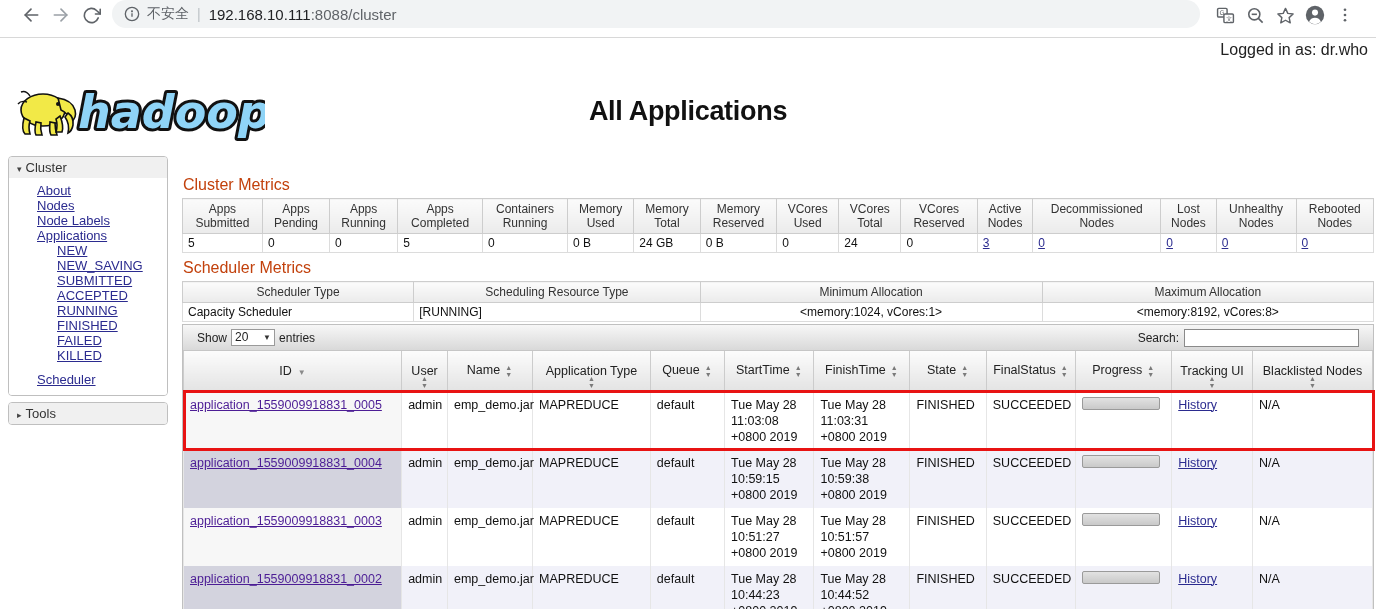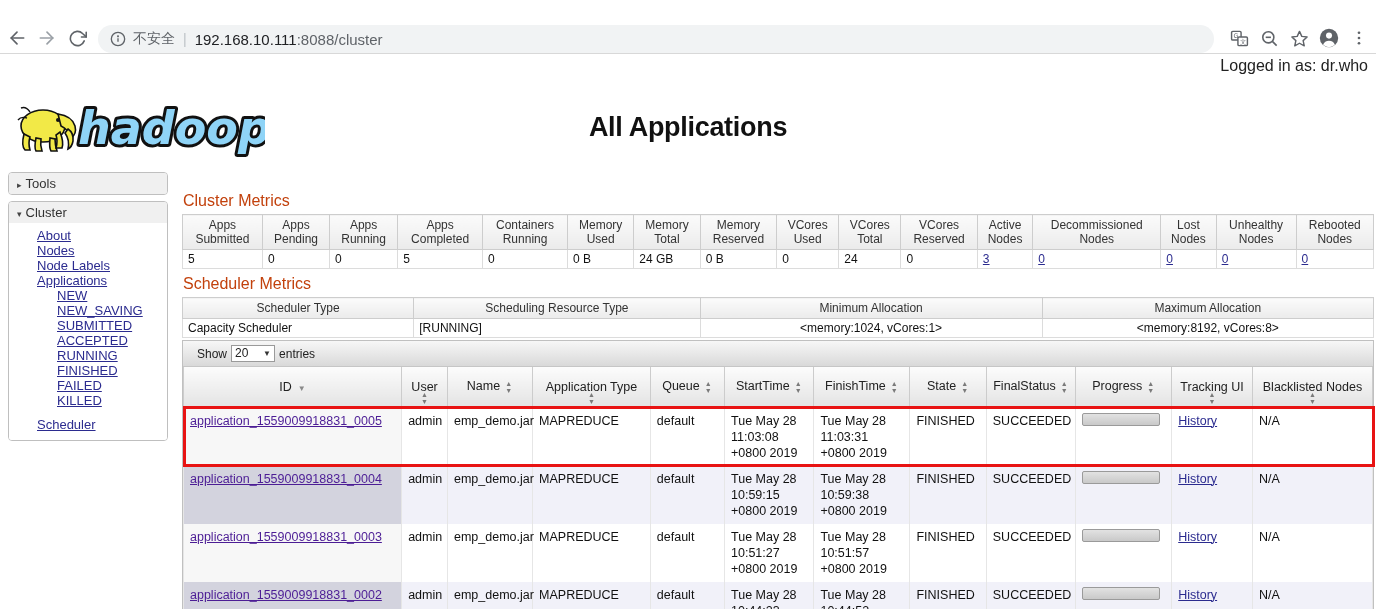--- a/index.html
+++ b/index.html
@@ -6,22 +6,22 @@
   html, body { margin:0; padding:0; }
   body {
     width:1376px; height:609px;
     font-family:"Liberation Sans", sans-serif;
     font-size:13px; color:#111; background:#fff;
     overflow:hidden; position:relative;
   }
 
   
   #browser-bar{
-    height:54px; background:#fff; display:flex; align-items:flex-end;
-    border-bottom:1px solid #d8d8d8; padding:0 2px;
+    height:38px; background:#fff; display:flex; align-items:flex-start;
+    border-bottom:1px solid #d8d8d8; padding:0 16px;
   }
   .nav-btn{
     width:30px; height:30px; display:flex; align-items:center; justify-content:center;
     color:#5f6368; flex:0 0 auto;
   }
   .nav-btn svg{ display:block; }
   #omnibox{
     flex:1 1 auto; height:28px; margin:0 10px 0 6px;
     background:#f1f3f4; border-radius:14px;
     display:flex; align-items:center; padding:0 12px; overflow:hidden;
@@ -242,44 +242,44 @@
       <g font-family="DejaVu Sans, sans-serif" font-size="46" font-weight="bold" font-style="italic">
         <text x="68" y="48" fill="#111" stroke="#111" stroke-width="6" stroke-linejoin="round">hadoop</text>
         <text x="68" y="48" fill="#8fd4f7">hadoop</text>
       </g>
     </svg>
   </div>
 
   <div id="app-title">All Applications</div>
 
   <div id="sidebar">
-    <div class="panel collapsed">
-      <div class="panel-head">
-        <span class="caret">▸</span><span>Tools</span>
-      </div>
-    </div>
     <div class="panel">
       <div class="panel-head">
         <span class="caret">▾</span><span>Cluster</span>
       </div>
       <div class="panel-body">
         <a class="nav-link" href="#">About</a>
         <a class="nav-link" href="#">Nodes</a>
         <a class="nav-link" href="#">Node Labels</a>
         <a class="nav-link" href="#">Applications</a>
         <a class="nav-link sub" href="#">NEW</a>
         <a class="nav-link sub" href="#">NEW_SAVING</a>
         <a class="nav-link sub" href="#">SUBMITTED</a>
         <a class="nav-link sub" href="#">ACCEPTED</a>
         <a class="nav-link sub" href="#">RUNNING</a>
         <a class="nav-link sub" href="#">FINISHED</a>
         <a class="nav-link sub" href="#">FAILED</a>
         <a class="nav-link sub" href="#">KILLED</a>
         <div class="nav-gap"></div>
         <a class="nav-link" href="#">Scheduler</a>
+      </div>
+    </div>
+    <div class="panel collapsed">
+      <div class="panel-head">
+        <span class="caret">▸</span><span>Tools</span>
       </div>
     </div>
   </div>
 
   <div id="main">
 
     <div class="section-title">Cluster Metrics</div>
     <table class="metrics">
       <thead>
           <tr id="cm-head">
@@ -346,20 +346,24 @@
     <div id="apps-wrap">
       <div id="dt-top">
         <div id="dt-length">
           <span>Show</span>
           <span class="fake-select">
             <span>20</span>
             <span class="arr">▼</span>
           </span>
           <span>entries</span>
         </div>
+        <div id="dt-filter">
+          <span>Search:</span>
+          <input id="search-input" type="text" value="" style="">
+        </div>
       </div>
 
       <div style="position:relative;">
         <table id="apps">
           <colgroup>
             <col style="width:200px">
               <col style="width:42px">
               <col style="width:78px">
             <col style="width:108px">
               <col style="width:68px">

